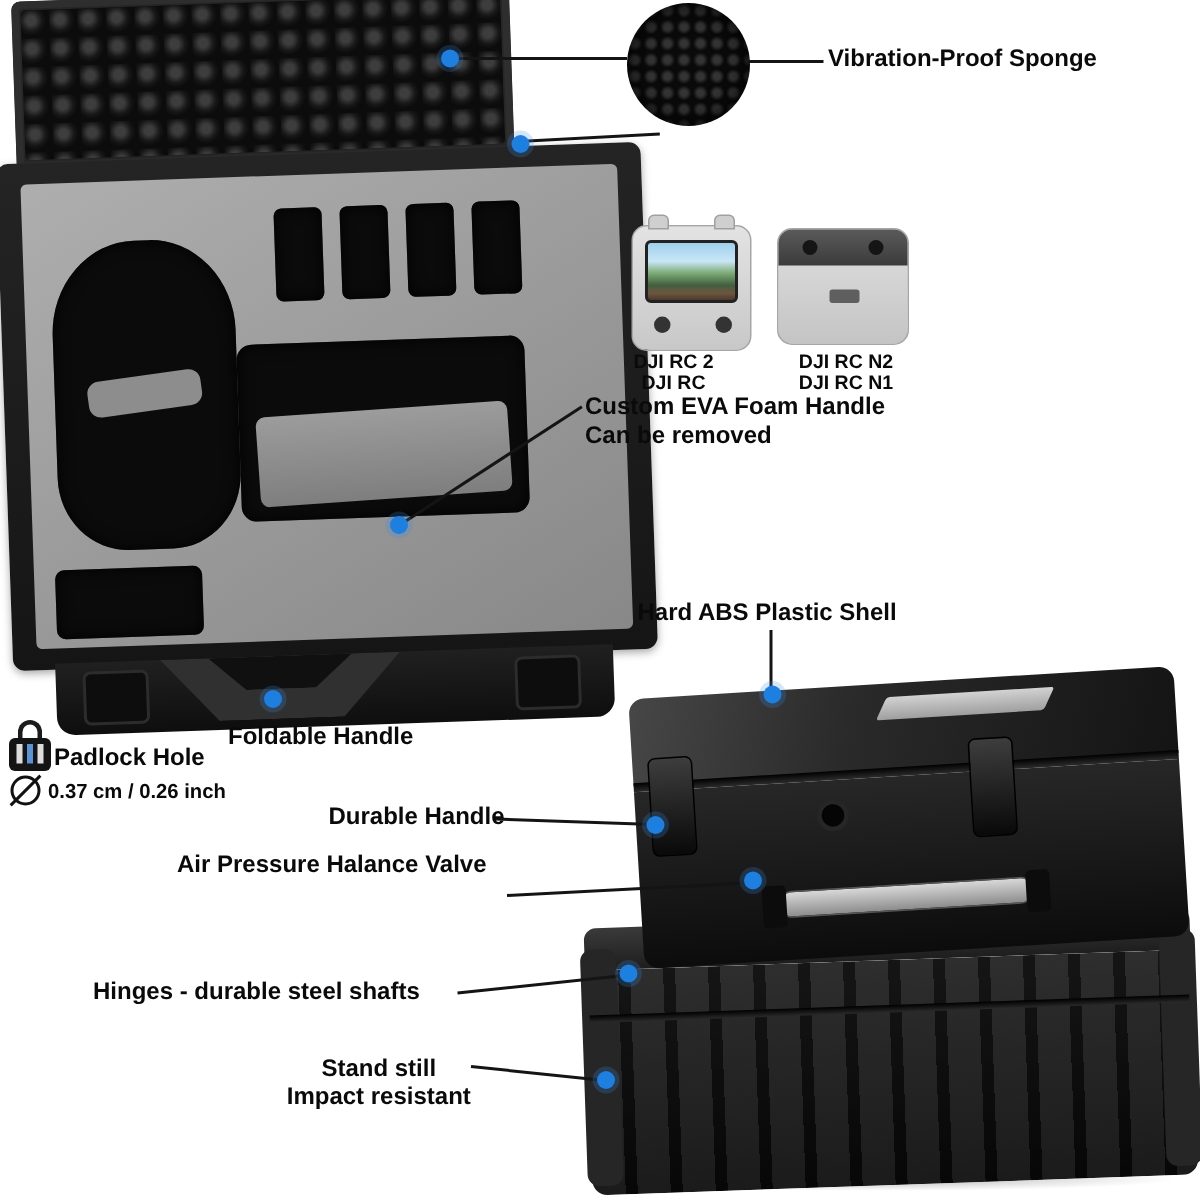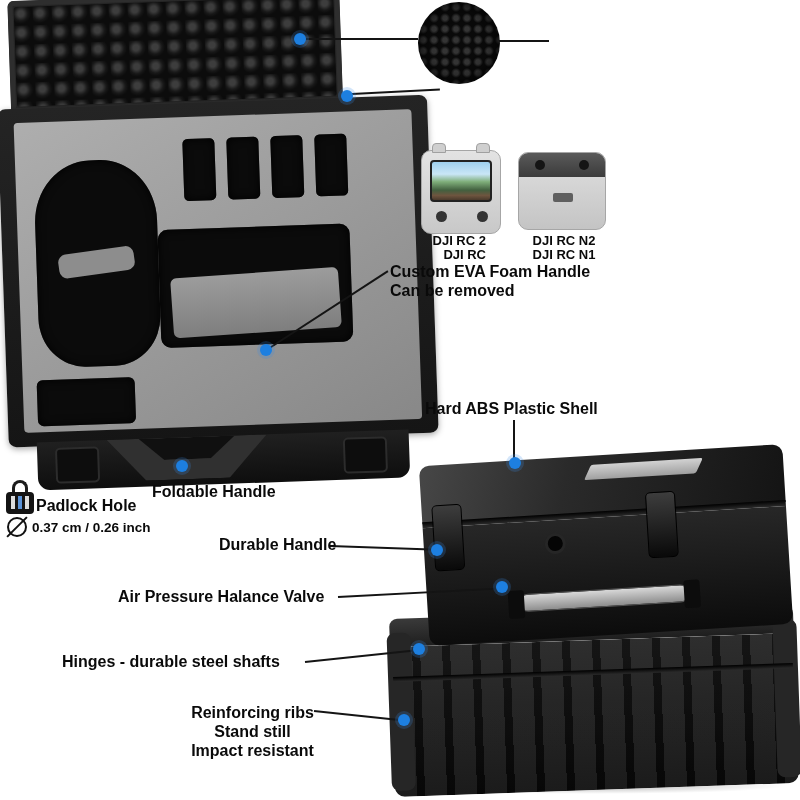--- a/index.html
+++ b/index.html
@@ -66,21 +66,21 @@
     <div class="abs" style="left:14px;top:60px;width:11px;height:11px;background:#333;border-radius:50%"></div>
     <div class="abs" style="left:55px;top:60px;width:11px;height:11px;background:#333;border-radius:50%"></div>
   </div>
   <div class="abs" style="left:518px;top:152px;width:88px;height:78px;background:linear-gradient(#e0e0e0,#c4c4c4);border:1px solid #a6a6a6;border-radius:10px;z-index:6">
     <div class="abs" style="left:0;top:0;width:86px;height:24px;background:linear-gradient(#5a5a5a,#3b3b3b);border-radius:9px 9px 0 0"></div>
     <div class="abs" style="left:16px;top:7px;width:10px;height:10px;background:#151515;border-radius:50%"></div>
     <div class="abs" style="left:60px;top:7px;width:10px;height:10px;background:#151515;border-radius:50%"></div>
     <div class="abs" style="left:34px;top:40px;width:20px;height:9px;background:#5f5f5f;border-radius:2px"></div>
   </div>
 
-  <div class="abs" style="left:388px;top:234px;width:98px;text-align:right;z-index:12">
+  <div class="abs" style="left:400px;top:234px;width:98px;text-align:center;z-index:12">
     <div class="label-s">DJI RC 2</div>
     <div class="label-s">DJI RC</div>
   </div>
   <div class="abs" style="left:516px;top:234px;width:96px;text-align:center;z-index:12">
     <div class="label-s">DJI RC N2</div>
     <div class="label-s">DJI RC N1</div>
   </div>
 
   <div class="abs" style="left:0;top:0;width:800px;height:800px;z-index:2;pointer-events:none">
 
@@ -122,20 +122,21 @@
   <div class="dot" style="left:294px;top:33px"></div>
   <div class="dot" style="left:341px;top:90px"></div>
   <div class="dot" style="left:260px;top:344px"></div>
   <div class="dot" style="left:509px;top:457px"></div>
   <div class="dot" style="left:176px;top:460px"></div>
   <div class="dot" style="left:431px;top:544px"></div>
   <div class="dot" style="left:496px;top:581px"></div>
   <div class="dot" style="left:413px;top:643px"></div>
   <div class="dot" style="left:398px;top:714px"></div>
 
+  <div class="label" style="left:552px;top:31px">Vibration-Proof Sponge</div>
 
   <div class="abs" style="left:390px;top:262px;z-index:12">
     <div class="label-m">Custom EVA Foam Handle</div>
     <div class="label-m">Can be removed</div>
   </div>
 
   <div class="label" style="left:425px;top:400px">Hard ABS Plastic Shell</div>
   <div class="label" style="left:152px;top:483px">Foldable Handle</div>
 
   <div class="abs" style="left:6px;top:480px;width:28px;height:34px;z-index:12">
@@ -148,22 +149,21 @@
   </div>
   <div class="label" style="left:36px;top:497px">Padlock Hole</div>
 
   <div class="abs" style="left:6px;top:516px;width:22px;height:22px;z-index:12">
     <div class="abs" style="left:1px;top:1px;width:20px;height:20px;border:2.5px solid #111;border-radius:50%"></div>
     <div class="abs" style="left:-3px;top:10px;width:28px;border-top:2.5px solid #111;transform:rotate(-45deg)"></div>
   </div>
   <div class="label label-xs" style="left:32px;top:520px;font-size:13.5px">0.37 cm / 0.26 inch</div>
 
   <div class="label" style="left:219px;top:536px">Durable Handle</div>
-  <div class="label" style="left:118px;top:588px">Air Pressure Halance Valve</div>
+  <div class="label" style="left:118px;top:568px">Air Pressure Halance Valve</div>
   <div class="label" style="left:62px;top:653px">Hinges - durable steel shafts</div>
 
   <div class="abs" style="left:165px;top:703px;width:175px;text-align:center;z-index:12">
-    <div class="label-m">Reinforcing ribs</div>
     <div class="label-m">Stand still</div>
     <div class="label-m">Impact resistant</div>
   </div>
 
 </div>
 
 </body></html>

